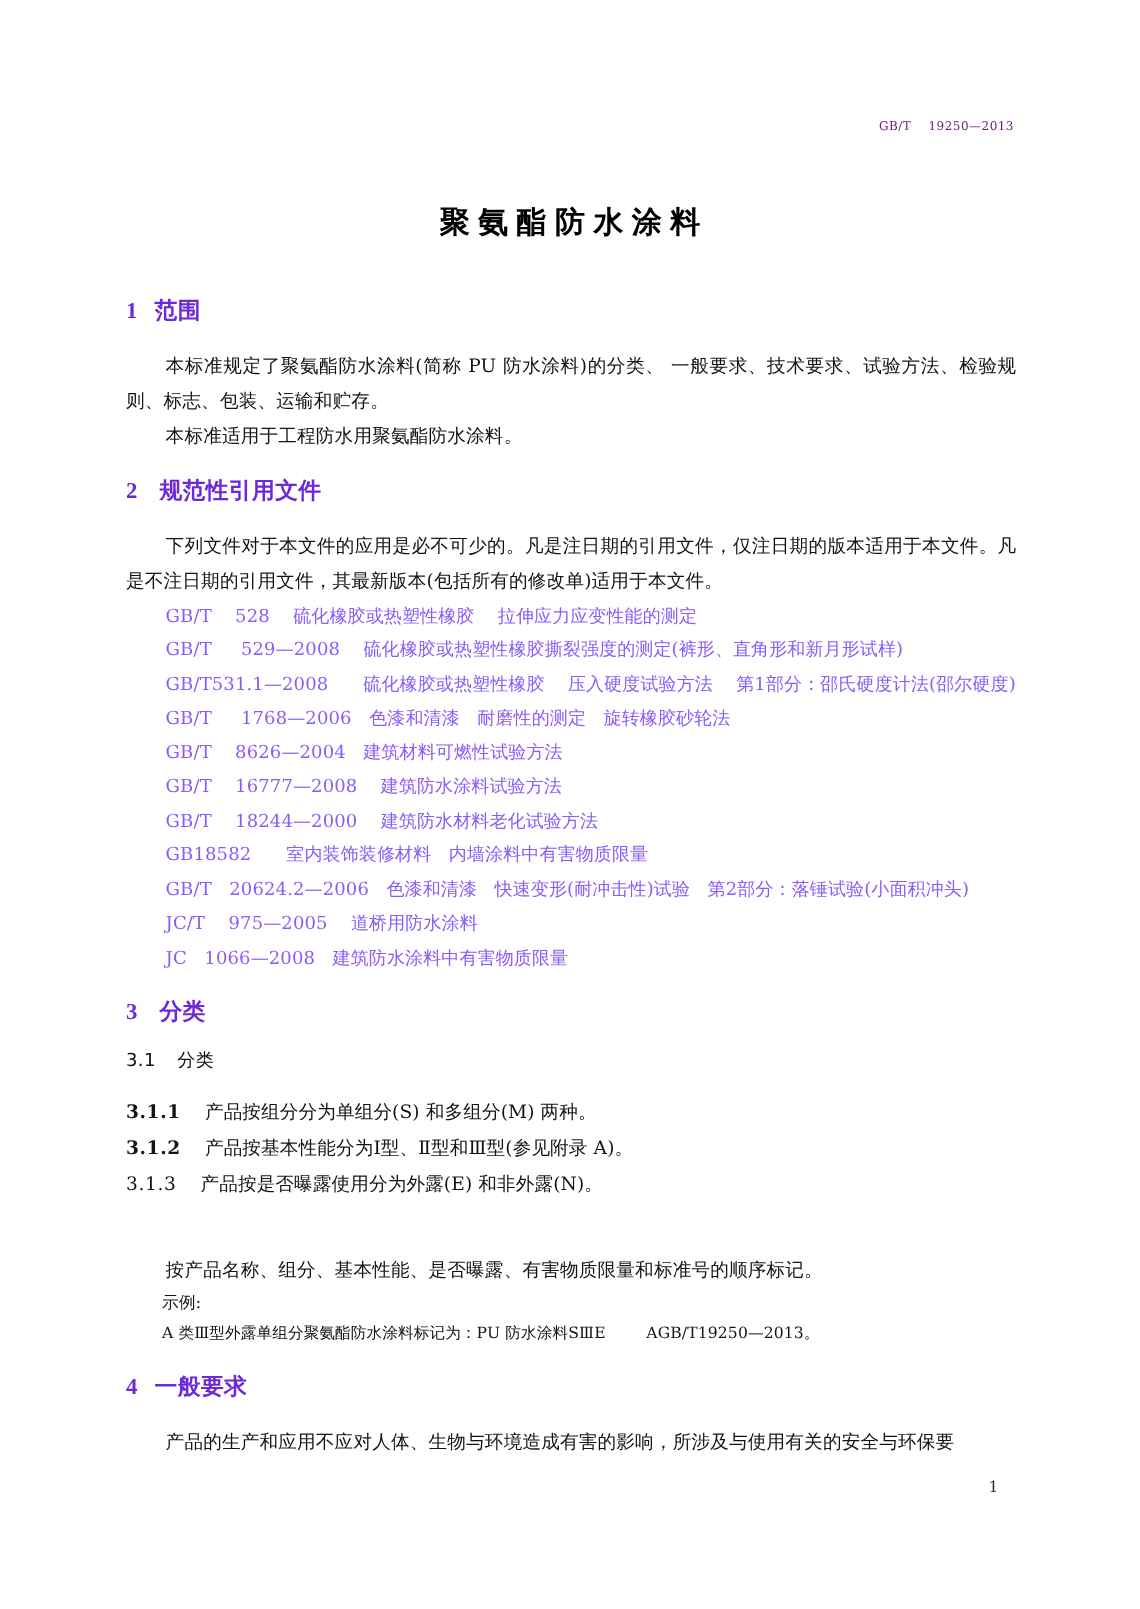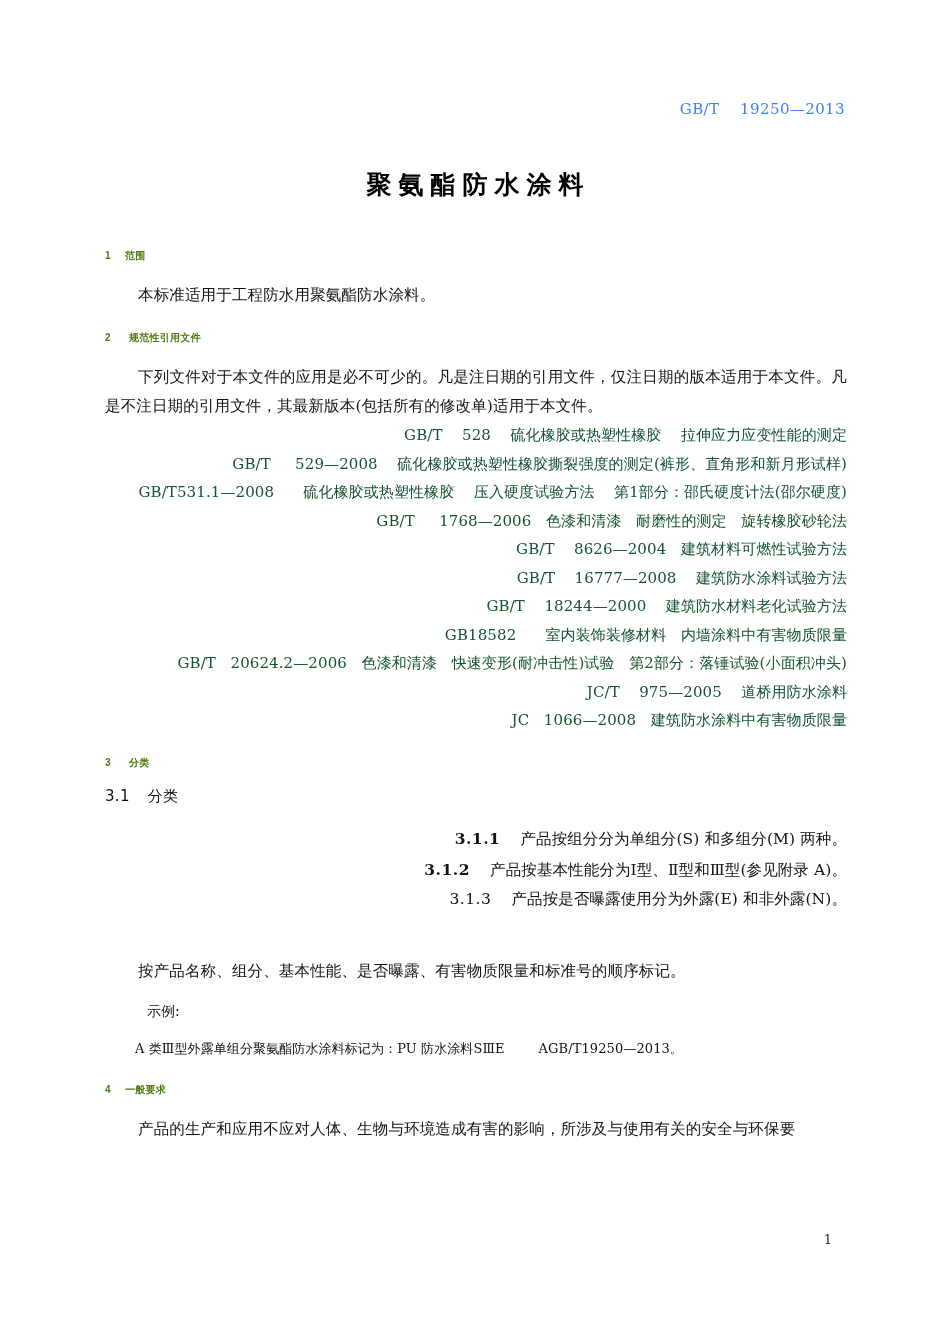--- a/index.html
+++ b/index.html
@@ -25,23 +25,23 @@
   }
 
   
   .running-header {
     position: absolute;
     left: 0;
     top: 100px;
     width: 845px;
     text-align: right;
     font-family: "DejaVu Serif", "Liberation Serif", serif;
-    font-size: 15px;
+    font-size: 10px;
     letter-spacing: 0.4px;
-    color: #3b82f6;
+    color: #701a75;
     white-space: pre;
   }
 
   
   .doc-title {
     position: absolute;
     left: 0;
     top: 168px;
     width: 950px;
     text-align: center;
@@ -55,28 +55,28 @@
 
   
   .content {
     position: absolute;
     left: 105px;
     top: 250px;
     width: 742px;
   }
 
   h2.sec-head {
-    font-family: Liberation Sans, sans-serif;
+    font-family: Liberation Serif, serif;
     font-weight: bold;
-    font-size: 10px;
+    font-size: 19px;
     margin: 0;
     padding: 0;
     letter-spacing: 0.3px;
     line-height: 1.1;
-    color: #4d7c0f;
+    color: #6d28d9;
   }
   h3.sub-head {
     font-family: "DejaVu Sans", "Liberation Sans", sans-serif;
     font-weight: normal;
     font-size: 15px;
     margin: 0;
     padding: 0;
     letter-spacing: 0.3px;
     line-height: 1.1;
     color: #111;
@@ -104,51 +104,49 @@
     padding: 0;
   }
   ul.ref-list li {
     font-family: "DejaVu Serif", "Liberation Serif", serif;
     font-size: 15px;
     line-height: 28.5px;
     margin: 0;
     padding: 0;
     text-indent: 33px;
     letter-spacing: 0.1px;
-    color: #14532d;
+    color: #8b5cf6;
     white-space: pre-wrap;
-    text-align: right;
   }
 
   
   ul.clause-list {
     list-style: none;
     margin: 0;
     padding: 0;
   }
   ul.clause-list li {
     font-family: "DejaVu Serif", "Liberation Serif", serif;
     font-size: 15.5px;
     line-height: 29.5px;
     margin: 0;
     padding: 0;
     letter-spacing: 0.1px;
     color: #131313;
     white-space: pre;
-    text-align: right;
   }
   ul.clause-list li .cl-num { letter-spacing: 0.5px; }
   ul.clause-list li.bold-num .cl-num { font-weight: bold; }
 
   
   .example-label {
     font-family: "DejaVu Serif", "Liberation Serif", serif;
     font-size: 14px;
     line-height: 26px;
-    margin: 12px;
+    margin: 0;
     text-indent: 30px;
     color: #131313;
   }
   .example-line {
     font-family: "DejaVu Serif", "Liberation Serif", serif;
     font-size: 13px;
     line-height: 26px;
     margin: 0;
     text-indent: 30px;
     letter-spacing: 0.1px;
@@ -177,20 +175,21 @@
 <div class="page">
 
   <div class="running-header">GB/T    19250—2013</div>
 
   <div class="doc-title">聚氨酯防水涂料</div>
 
   <div class="content">
 
     <h2 class="sec-head"><span class="head-num">1</span><span class="head-gap-s"></span><span>范围</span></h2>
     <div class="sp-after-head"></div>
+    <p class="body-para">本标准规定了聚氨酯防水涂料(简称 PU 防水涂料)的分类、 一般要求、技术要求、试验方法、检验规则、标志、包装、运输和贮存。</p>
     <p class="body-para">本标准适用于工程防水用聚氨酯防水涂料。</p>
 
     <div class="sp-before-head"></div>
 
     <h2 class="sec-head"><span class="head-num">2</span><span class="head-gap-m"></span><span>规范性引用文件</span></h2>
     <div class="sp-after-head"></div>
     <p class="body-para">下列文件对于本文件的应用是必不可少的。凡是注日期的引用文件，仅注日期的版本适用于本文件。凡是不注日期的引用文件，其最新版本(包括所有的修改单)适用于本文件。</p>
     <ul class="ref-list">
       <li>GB/T    528    硫化橡胶或热塑性橡胶    拉伸应力应变性能的测定</li>
       <li>GB/T     529—2008    硫化橡胶或热塑性橡胶撕裂强度的测定(裤形、直角形和新月形试样)</li>

